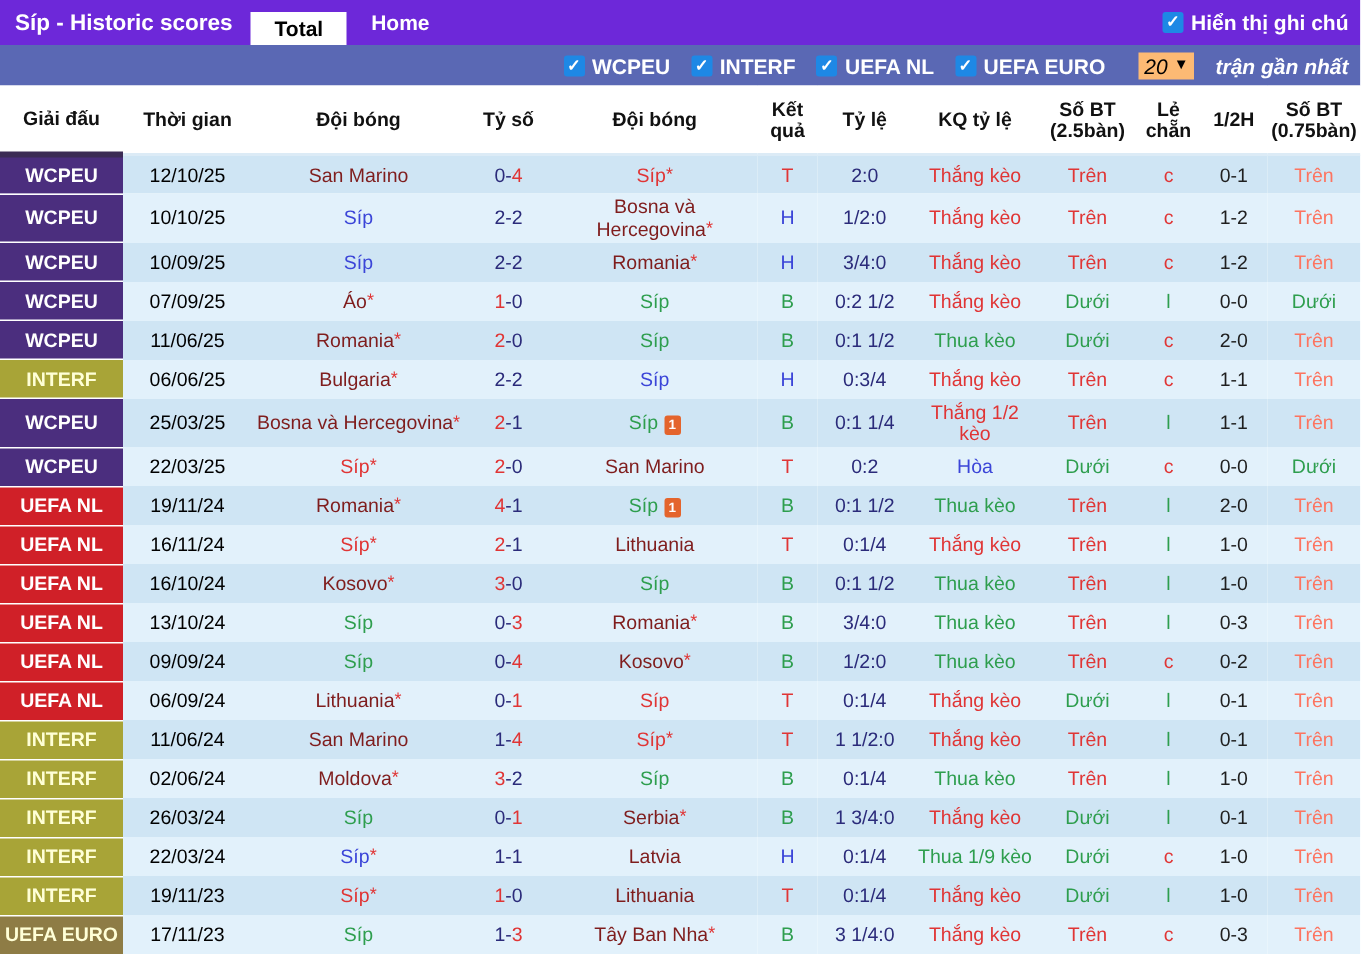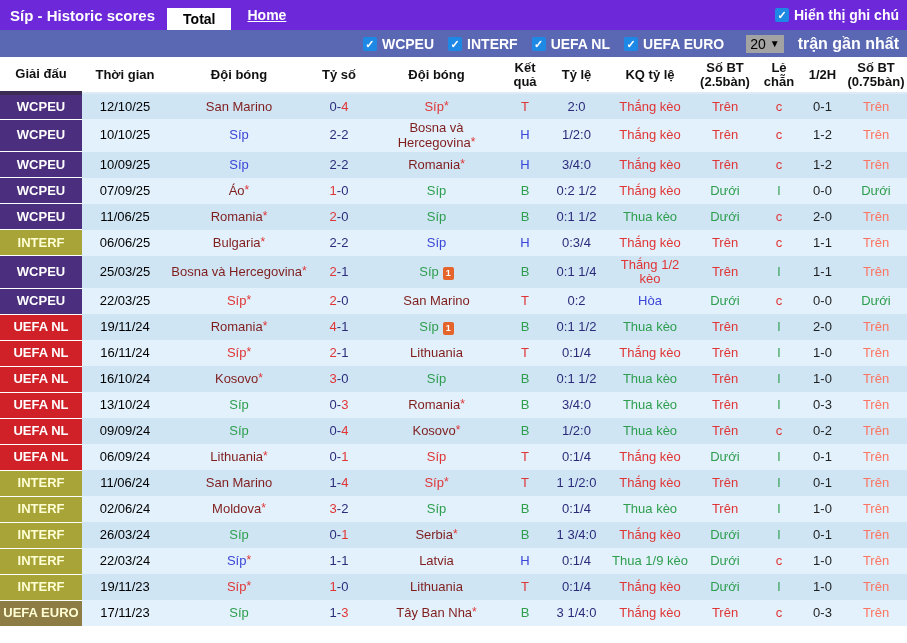--- a/index.html
+++ b/index.html
@@ -4,37 +4,37 @@
 <style>
   * { box-sizing: border-box; margin: 0; padding: 0; }
   html,body { width: 907px; background: #fff; font-family: "Liberation Sans", sans-serif; }
   .app { width: 907px; height: 643px; overflow: hidden; background: #fff; }
 
   
   .titlebar { height: 30px; background: #6d28d9; display: flex; align-items: stretch; color: #fff; }
   .title { font-weight: bold; font-size: 15px; padding: 0 12px 0 10px; display: flex; align-items: center; }
   .tab { font-weight: bold; font-size: 14px; padding: 0 16px; display: flex; align-items: center; cursor: pointer; }
   .tab.active { background: #fff; color: #000; margin-top: 8px; }
-  .tab.plain { text-decoration: underline; }
+  .tab.plain { }
   .titlebar-right { margin-left: auto; display: flex; align-items: center; gap: 5px; padding-right: 8px; font-weight: bold; font-size: 14px; }
 
   
   .filterbar { height: 27px; background: #5a68b4; display: flex; align-items: center; justify-content: flex-end; gap: 14px; padding-right: 8px; color: #fff; }
   .f-item { display: flex; align-items: center; gap: 5px; font-weight: bold; font-size: 14px; cursor: pointer; }
   .cb { display: inline-block; width: 14px; height: 14px; background: #1e88e5; color: #fff; font-size: 11px; line-height: 14px; text-align: center; border-radius: 2px; font-weight: bold; }
-  .sel { background: #a3a3a3; color: #000; display: inline-flex; align-items: center; gap: 4px; padding: 1px 4px; font-size: 14px; cursor: pointer; margin-left: 8px; }
+  .sel { background: #fdba74; color: #000; display: inline-flex; align-items: center; gap: 4px; padding: 1px 4px; font-size: 14px; cursor: pointer; margin-left: 8px; font-style: italic; }
   .sel .arr { font-size: 10px; }
-  .f-suffix { font-weight: bold; font-size: 16px; }
+  .f-suffix { font-weight: bold; font-size: 14px; font-style: italic; }
 
   
   table { border-collapse: collapse; table-layout: fixed; width: 907px; }
   col.c1{width:82px} col.c2{width:86px} col.c3{width:142px} col.c4{width:58px}
   col.c5{width:137px} col.c6{width:40px} col.c7{width:63px} col.c8{width:84px}
   col.c9{width:66px} col.c10{width:42px} col.c11{width:45px} col.c12{width:62px}
-  thead th { background: #fff; color: #111; font-weight: bold; font-size: 13px; height: 32px; text-align: center; vertical-align: middle; line-height: 1.05; padding: 4px 1px; border-bottom: 2px solid #dcebf6; }
+  thead th { background: #fff; color: #111; font-weight: bold; font-size: 13px; height: 32px; text-align: center; vertical-align: middle; line-height: 1.05; padding: 9px 1px; border-bottom: 2px solid #dcebf6; }
   thead th.first { border-bottom: 4px solid #3c2c55; }
   tbody td { font-size: 13px; text-align: center; vertical-align: middle; height: 26px; padding: 2px 1px; line-height: 1.1; }
   tr.odd td { background: #cfe5f4; }
   tr.even td { background: #e2f1fb; }
   td.league { font-weight: bold; border-bottom: 1px solid #fff; }
   tr.odd td.league, tr.even td.league { background: inherit; }
   .lg-wcpeu    { background: #4b2e7e !important; color: #fff; }
   .lg-interf   { background: #a8a437 !important; color: #ffffd6; }
   .lg-uefanl   { background: #d02028 !important; color: #fff; }
   .lg-uefaeuro { background: #8e7c45 !important; color: #ffffd6; }

